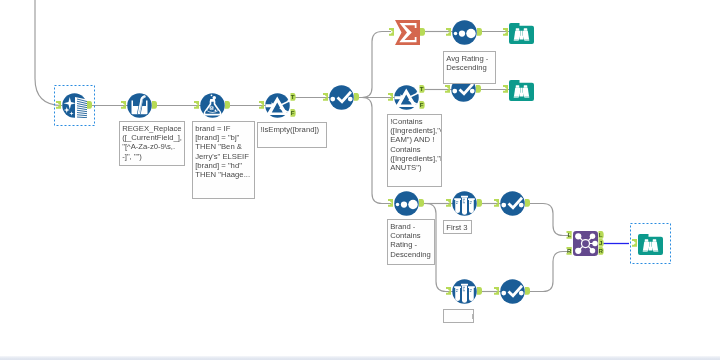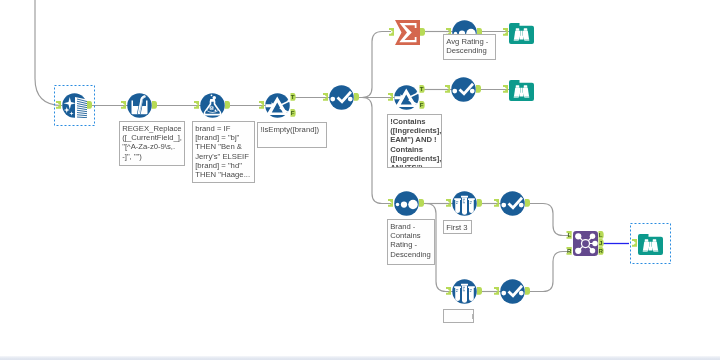--- a/index.html
+++ b/index.html
@@ -541,22 +541,22 @@
         </svg>
       </div>
       <div style="position: absolute; left: 632px; top: 239.1px; width: 5.2px; height: 7.8px;">
         <svg width="5.2" height="7.8" viewBox="0 0 52 78">
           <path fill="#b7da57" d="M0 0 L52 0 L52 78 L0 78 L0 57 L22 57 L22 50 L40 39 L22 28 L22 21 L0 21 Z"></path>
         </svg>
       </div>
     </div>
   <div id="anns">
       <div class="ann" style="left: 119px; top: 121px; width: 66px; height: 45px;"><div class="annline">REGEX_Replace</div><div class="annline">([_CurrentField_],</div><div class="annline">"[^A-Za-z0-9\s,.</div><div class="annline">-]", "")</div></div>
-      <div class="ann" style="left: 192px; top: 121px; width: 63px; height: 62px;"><div class="annline">brand = IF</div><div class="annline">[brand] = "bj"</div><div class="annline">THEN "Ben &amp;</div><div class="annline">Jerry's" ELSEIF</div><div class="annline">[brand] = "hd"</div><div class="annline">THEN "Haage...</div></div>
+      <div class="ann" style="left: 192px; top: 121px; width: 63px; height: 78px;"><div class="annline">brand = IF</div><div class="annline">[brand] = "bj"</div><div class="annline">THEN "Ben &amp;</div><div class="annline">Jerry's" ELSEIF</div><div class="annline">[brand] = "hd"</div><div class="annline">THEN "Haage...</div></div>
       <div class="ann" style="left: 257px; top: 122px; width: 70px; height: 26px;"><div class="annline">!IsEmpty([brand])</div></div>
-      <div class="ann" style="left: 443px; top: 34px; width: 53px; height: 26px;"><div class="annline">Avg Rating -</div><div class="annline">Descending</div></div>
-      <div class="ann" style="left: 387px; top: 114px; width: 55px; height: 54px; font-weight: bold;"><div class="annline">!Contains</div><div class="annline">([Ingredients],"CR</div><div class="annline">EAM") AND !</div><div class="annline">Contains</div><div class="annline">([Ingredients],"PE</div><div class="annline">ANUTS")</div></div>
+      <div class="ann" style="left: 443px; top: 51px; width: 53px; height: 33px;"><div class="annline">Avg Rating -</div><div class="annline">Descending</div></div>
+      <div class="ann" style="left: 387px; top: 114px; width: 55px; height: 73px;"><div class="annline">!Contains</div><div class="annline">([Ingredients],"CR</div><div class="annline">EAM") AND !</div><div class="annline">Contains</div><div class="annline">([Ingredients],"PE</div><div class="annline">ANUTS")</div></div>
       <div class="ann" style="left: 387px; top: 219px; width: 48px; height: 46px;"><div class="annline">Brand -</div><div class="annline">Contains</div><div class="annline">Rating -</div><div class="annline">Descending</div></div>
       <div class="ann" style="left: 443px; top: 220px; width: 29px; height: 14px;"><div class="annline">First 3</div></div>
       <div class="ann" style="left: 443px; top: 309px; width: 28px; height: 14px; padding-left: 28px;"><div class="annline">Last 1</div></div>
     </div>
   <div id="divider"></div>
 </div>
 
 </body></html>

